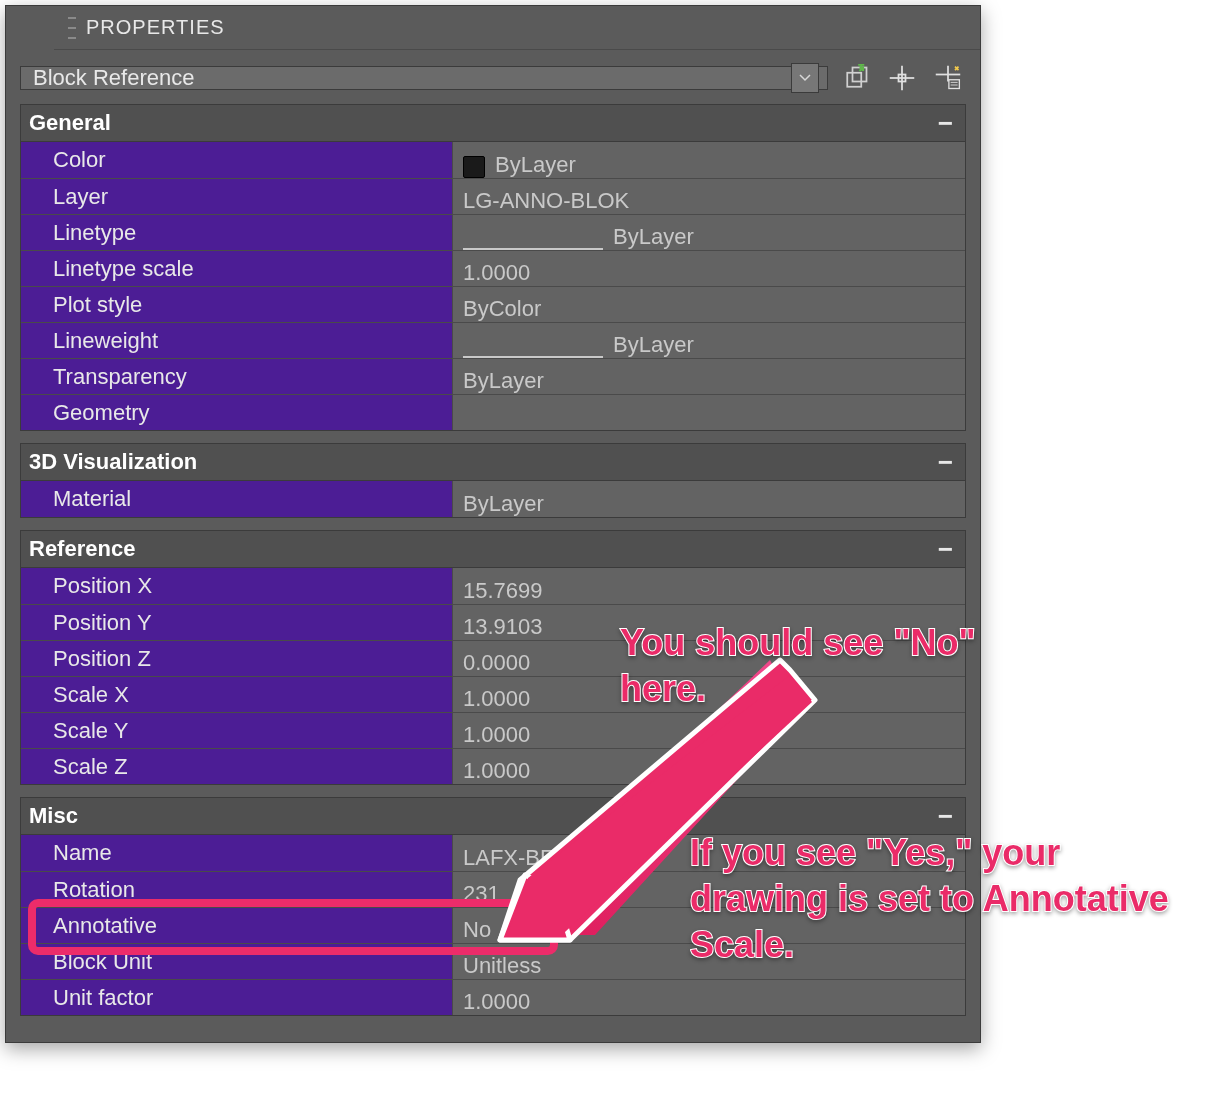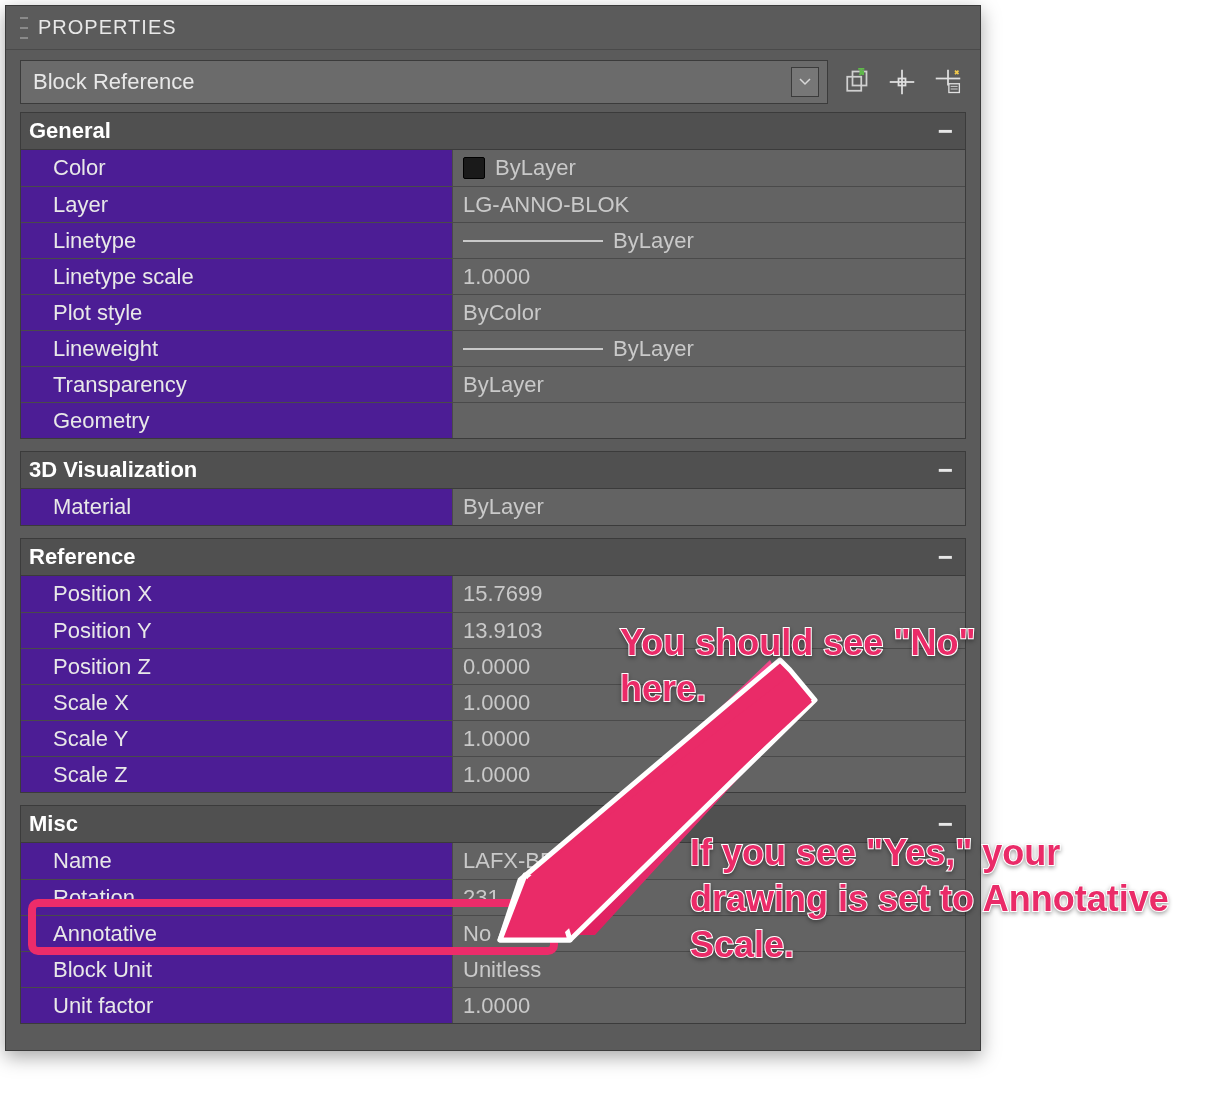--- a/index.html
+++ b/index.html
@@ -21,40 +21,41 @@
     box-shadow: 0 6px 18px rgba(0,0,0,0.35);
   }
   .titlebar {
     height: 44px;
     background: #5b5b5b;
     border-bottom: 1px solid #4a4a4a;
     display: flex;
     align-items: center;
     padding: 0 14px;
     gap: 10px;
+    margin-left: 48px;
   }
   .grip {
     width: 8px; height: 22px;
     display: flex; flex-direction: column; justify-content: space-between;
   }
   .grip span { display:block; height:2px; background:#8a8a8a; }
   .titlebar-title {
     color: #e8e8e8;
     font-size: 20px;
     letter-spacing: 1px;
   }
   .toolbar-row {
     display: flex;
     align-items: center;
     gap: 10px;
     padding: 10px 14px 8px 14px;
   }
   .dropdown {
     flex: 1;
-    height: 44px;
+    height: 24px;
     background: #6b6b6b;
     border: 1px solid #3b3b3b;
     display: flex;
     align-items: center;
     justify-content: space-between;
     padding: 0 8px 0 12px;
     color: #e8e8e8;
     font-size: 22px;
   }
   .dropdown .dd-btn {
@@ -94,21 +95,21 @@
     width: 432px;
     padding-left: 32px;
     display:flex; align-items:center;
     color:#e8e8e8;
     font-size:22px;
     border-right: 1px solid #4a4a4a;
     background:#4c1d95;
   }
   .row .value-cell {
     flex:1;
-    display:flex; align-items:center;
+    display:flex; align-items:flex-end;
     padding-left: 10px;
     color:#c9c9c9;
     font-size:22px;
     gap:10px;
   }
   .swatch {
     width:22px; height:22px; background:#1a1a1a; border:1px solid #000; border-radius:2px;
   }
   .lt-line {
     width:140px; height:2px; background:#c9c9c9;

